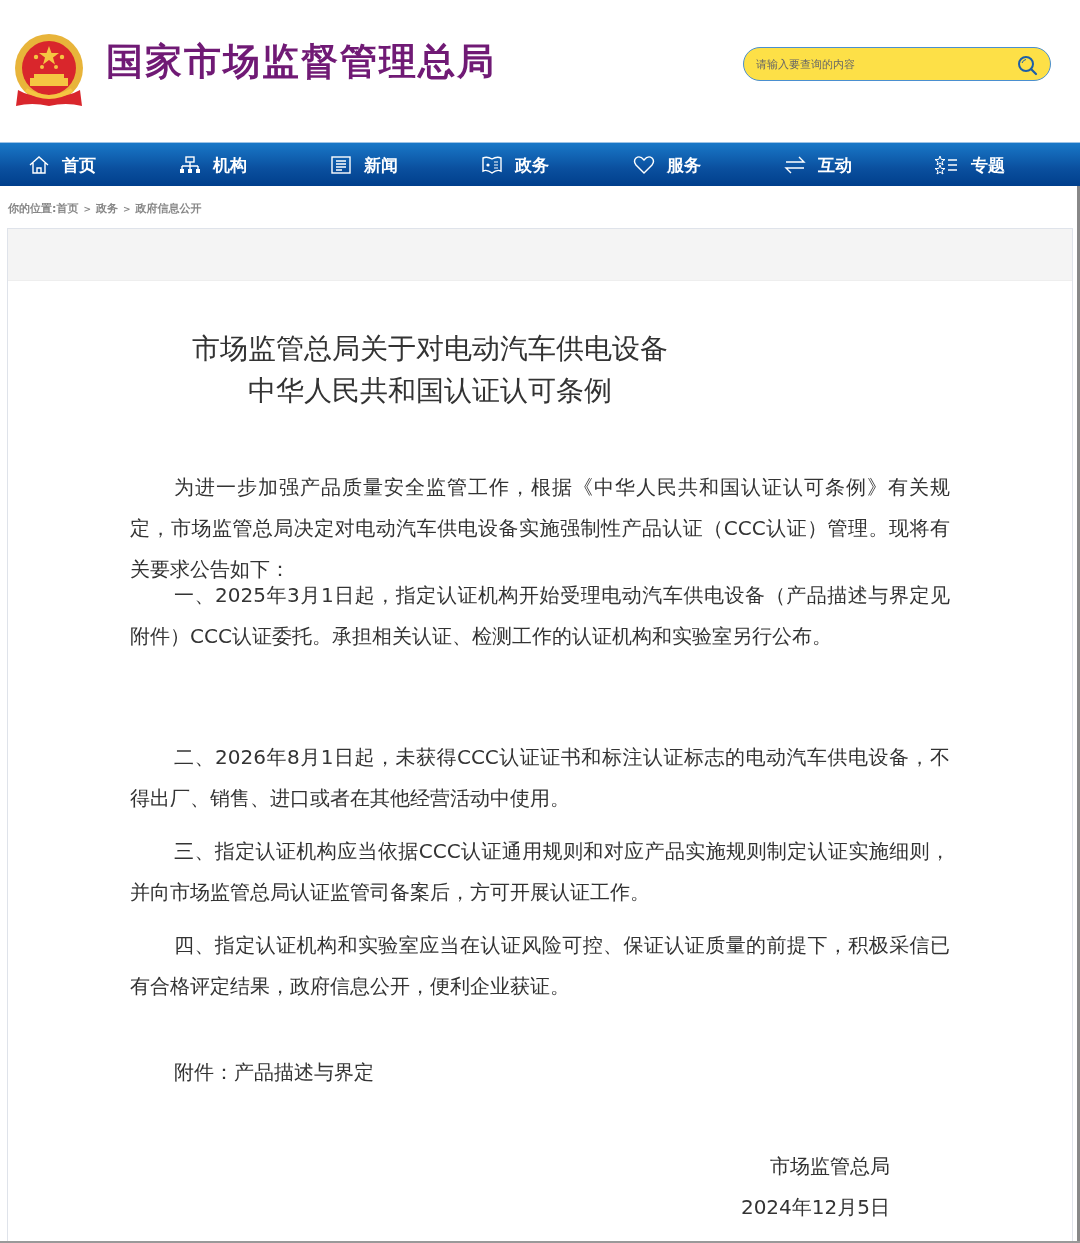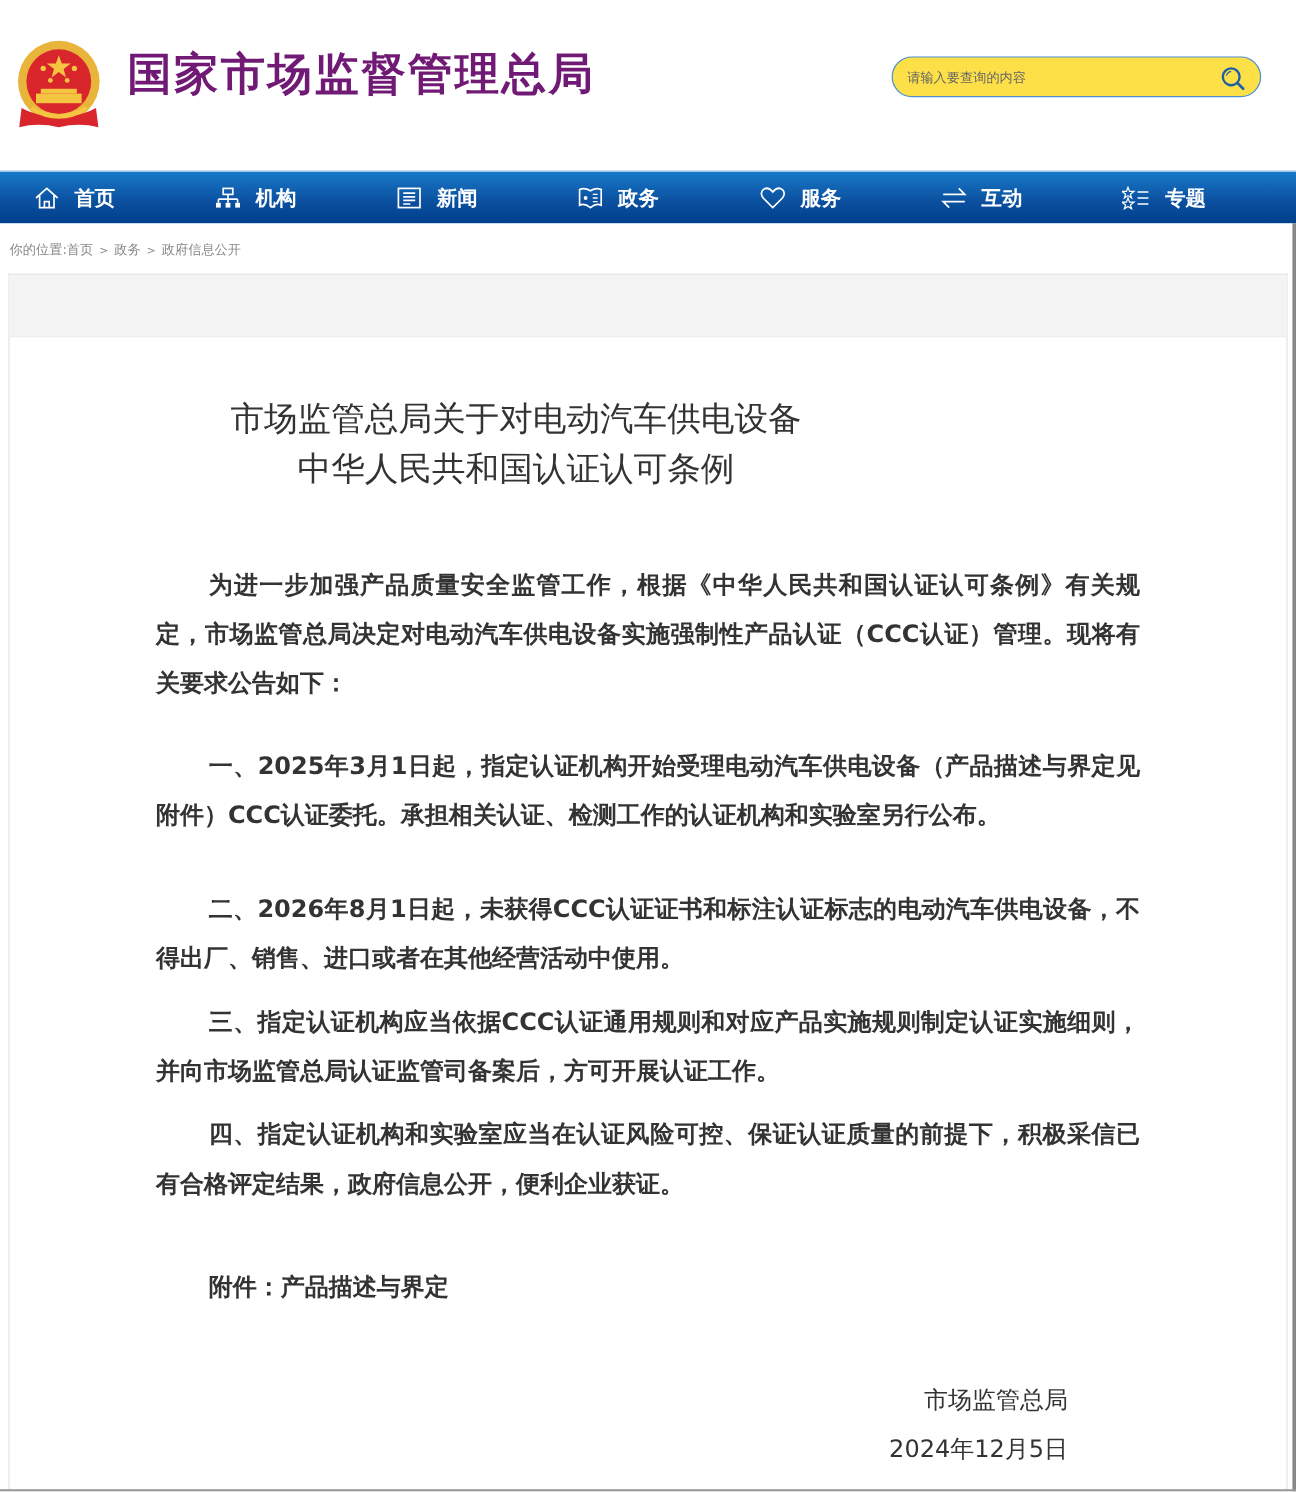--- a/index.html
+++ b/index.html
@@ -14,32 +14,32 @@
     .search-box { position: absolute; left: 743px; top: 47px; width: 308px; height: 34px; border: 1.5px solid #4a8fcf; border-radius: 17px; background: #fde047; }
     .search-input { position: absolute; left: 12px; top: 6px; width: 250px; height: 20px; border: none; outline: none; background: transparent; font-size: 11px; color: #666; font-family: "DejaVu Sans", sans-serif; }
     .search-input::placeholder { color: #666; }
     .search-btn { position: absolute; right: 12px; top: 6px; width: 22px; height: 22px; cursor: pointer; }
 
     .nav { position: absolute; left: 0; top: 142px; width: 1080px; height: 44px; background: linear-gradient(#1978c8, #0a4f9e 60%, #003f8c); border-top: 1px solid #9dc3e6; }
     .nav-item { position: absolute; top: 0; height: 44px; display: flex; align-items: center; color: #fff; font-size: 17px; font-weight: bold; cursor: pointer; white-space: nowrap; }
     .nav-item svg { margin-right: 12px; }
 
     .breadcrumb { position: absolute; left: 8px; top: 201px; font-size: 11px; color: #888; white-space: nowrap; }
-    .breadcrumb span { color: #888; }
+    .breadcrumb span { color: #888; font-weight: bold; }
     .breadcrumb .sep { margin: 0 5px; font-size: 9px; }
 
     .panel { position: absolute; left: 7px; top: 228px; width: 1066px; height: 1015px; border: 1px solid #dfe3ea; border-bottom: none; background: #fff; }
     .panel-head { position: absolute; left: 0; top: 0; width: 100%; height: 52px; background: #f4f4f4; border-bottom: 1px solid #eee; }
     .right-edge { position: absolute; right: 0; top: 186px; width: 3px; height: 1057px; background: #888; }
     .bottom-edge { position: absolute; left: 0; bottom: 0; width: 1080px; height: 2px; background: #999; }
 
     .article-title { position: absolute; left: 0; top: 298px; width: 860px; text-align: center; font-size: 28px; line-height: 42px; color: #333; margin-top: 30px; }
 
     .body-text { position: absolute; left: 130px; width: 820px; font-size: 20px; line-height: 41px; color: #333; text-align: justify; }
-    .p { text-indent: 44px; font-weight: bold; }
+    .p { text-indent: 44px; }
 
     .signature { position: absolute; left: 700px; width: 190px; text-align: right; font-size: 20px; color: #333; line-height: 40px; }
   </style>
 </head>
 <body>
 
 <div class="header">
   <svg class="emblem" viewBox="0 0 74 78">
     <circle cx="37" cy="36" r="34" fill="#e8b43a"></circle>
     <circle cx="37" cy="36" r="27" fill="#d9262c"></circle>
@@ -128,21 +128,21 @@
 </div>
 
 <div class="article-title">
   <div>市场监管总局关于对电动汽车供电设备</div>
   <div>中华人民共和国认证认可条例</div>
 </div>
 
 <div class="body-text" style="top:467px">
   <p class="p">为进一步加强产品质量安全监管工作，根据《中华人民共和国认证认可条例》有关规定，市场监管总局决定对电动汽车供电设备实施强制性产品认证（CCC认证）管理。现将有关要求公告如下：</p>
 </div>
-<div class="body-text" style="top:618px">
+<div class="body-text" style="top:575px">
   <p class="p">一、2025年3月1日起，指定认证机构开始受理电动汽车供电设备（产品描述与界定见附件）CCC认证委托。承担相关认证、检测工作的认证机构和实验室另行公布。</p>
 </div>
 <div class="body-text" style="top:737px">
   <p class="p">二、2026年8月1日起，未获得CCC认证证书和标注认证标志的电动汽车供电设备，不得出厂、销售、进口或者在其他经营活动中使用。</p>
 </div>
 <div class="body-text" style="top:831px">
   <p class="p">三、指定认证机构应当依据CCC认证通用规则和对应产品实施规则制定认证实施细则，并向市场监管总局认证监管司备案后，方可开展认证工作。</p>
 </div>
 <div class="body-text" style="top:925px">
   <p class="p">四、指定认证机构和实验室应当在认证风险可控、保证认证质量的前提下，积极采信已有合格评定结果，政府信息公开，便利企业获证。</p>

